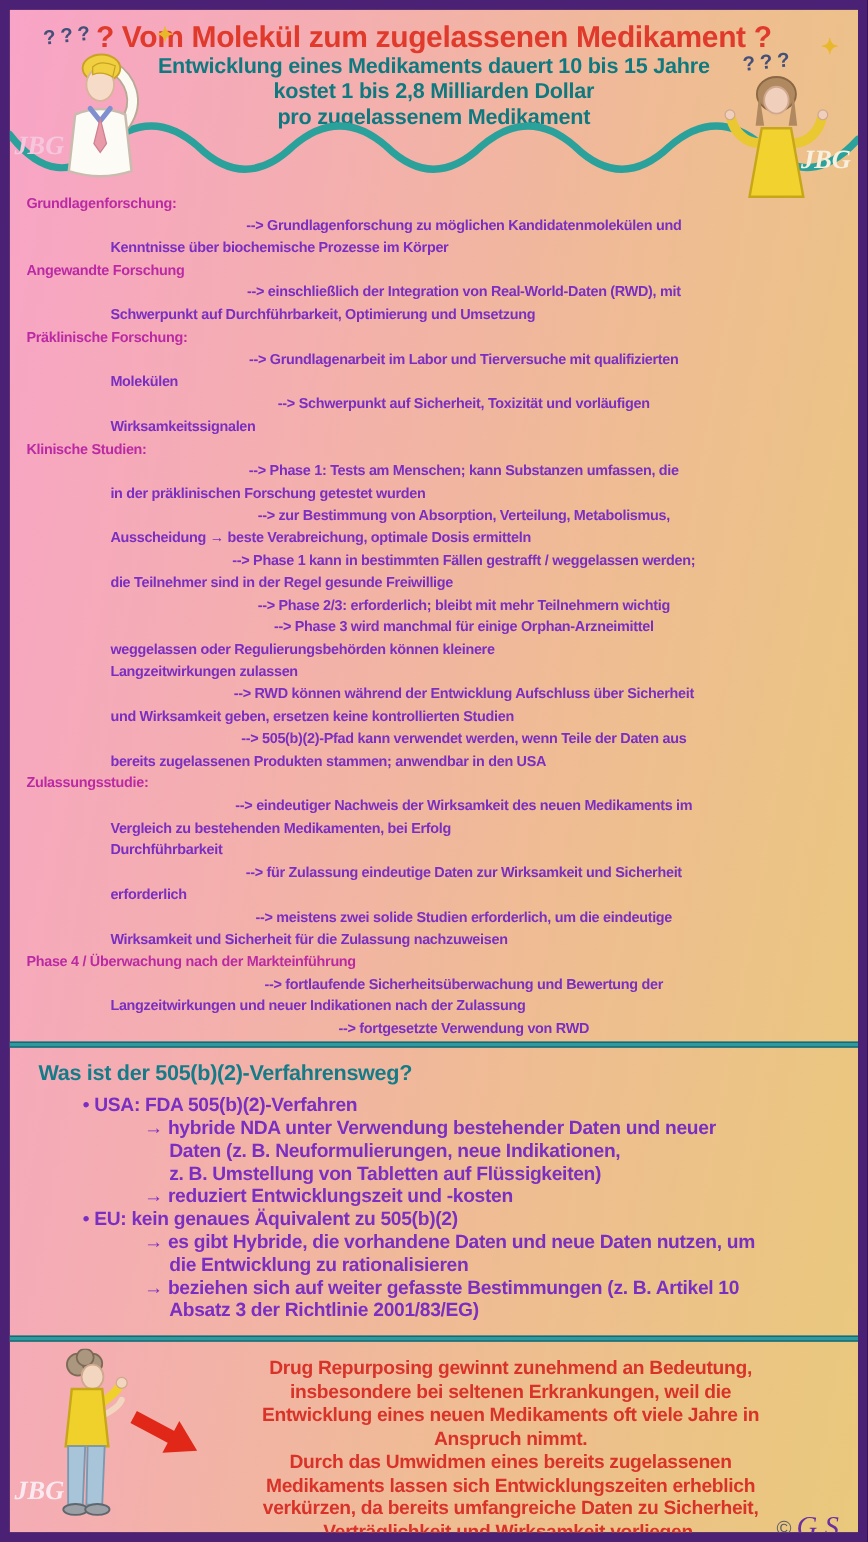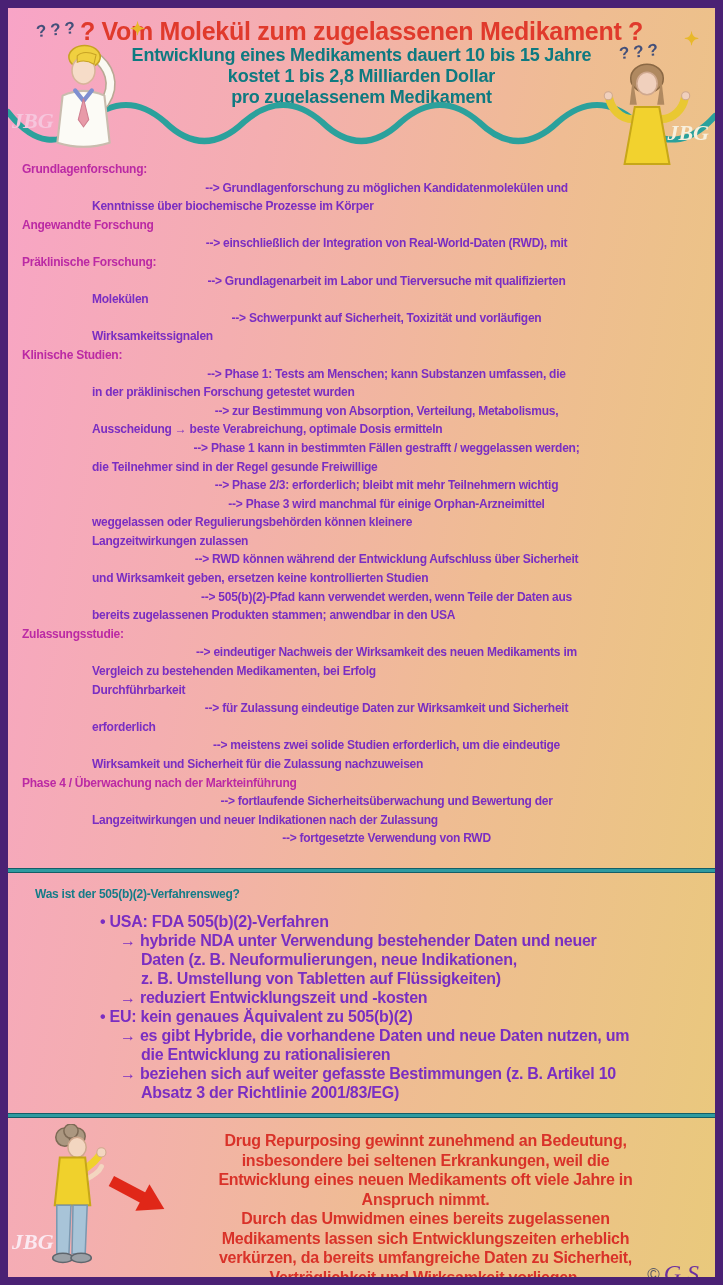--- a/index.html
+++ b/index.html
@@ -33,22 +33,22 @@
   
   .s1{height:708px;padding-top:4px;font-size:12px;line-height:18.6px;letter-spacing:-0.25px;}
   .entry .line{white-space:nowrap;}
   .kind-heading{color:var(--heading-magenta,#bb2aa4);padding-left:14px;}
   .kind-arrow{color:var(--body-purple,#7a2ec2);padding-left:84px;}
   .kind-arrow .first-line{text-indent:-34px;text-align:center;}
   
   .sep{height:5px;background:#2e9aa0;border-top:1px solid #135e67;border-bottom:1px solid #135e67;box-sizing:border-box;}
   
   .s2{height:230px;padding-top:10px;font-size:16px;line-height:19px;letter-spacing:-0.25px;}
-  .s2-heading{color:var(--section-heading-teal,#147c88);font-size:12px;line-height:22px;padding-left:14px;margin-bottom:7px;margin-left:13px;}
-  .kind-bullet{color:var(--body-purple,#7a2ec2);padding-left:116px;}
+  .s2-heading{color:var(--section-heading-teal,#147c88);font-size:18px;line-height:22px;padding-left:24px;margin-bottom:7px;}
+  .kind-bullet{color:var(--body-purple,#7a2ec2);padding-left:85px;}
   .kind-bullet .first-line{text-indent:-24px;}
   .kind-subarrow{color:var(--body-purple,#7a2ec2);padding-left:133px;}
   .kind-subarrow .first-line{text-indent:-21px;}
   
   .s3{position:relative;height:173px;}
   .s3-text{margin-left:128px;padding-top:13px;text-align:center;color:var(--repurposing-red,#d93229);font-size:16px;line-height:19.5px;letter-spacing:-0.25px;}
   .s3-text .line{white-space:nowrap;}
   .fig-presenter{position:absolute;left:18px;top:6px;width:92px;height:142px;}
   .red-arrow{position:absolute;left:100px;top:48px;width:62px;height:58px;}
   .signature{position:absolute;right:10px;bottom:4px;font-size:20px;color:#6b2fa0;}
@@ -121,20 +121,21 @@
           <div class="line first-line">--&gt; Grundlagenforschung zu möglichen Kandidatenmolekülen und</div>
           <div class="line cont-line">Kenntnisse über biochemische Prozesse im Körper</div>
         </div>
 
         <div class="entry kind-heading">
           <div class="line first-line">Angewandte Forschung</div>
         </div>
 
         <div class="entry kind-arrow">
           <div class="line first-line">--&gt; einschließlich der Integration von Real-World-Daten (RWD), mit</div>
+          <div class="line cont-line">Schwerpunkt auf Durchführbarkeit, Optimierung und Umsetzung</div>
         </div>
 
         <div class="entry kind-heading">
           <div class="line first-line">Präklinische Forschung:</div>
         </div>
 
         <div class="entry kind-arrow">
           <div class="line first-line">--&gt; Grundlagenarbeit im Labor und Tierversuche mit qualifizierten</div>
           <div class="line cont-line">Molekülen</div>
         </div>

